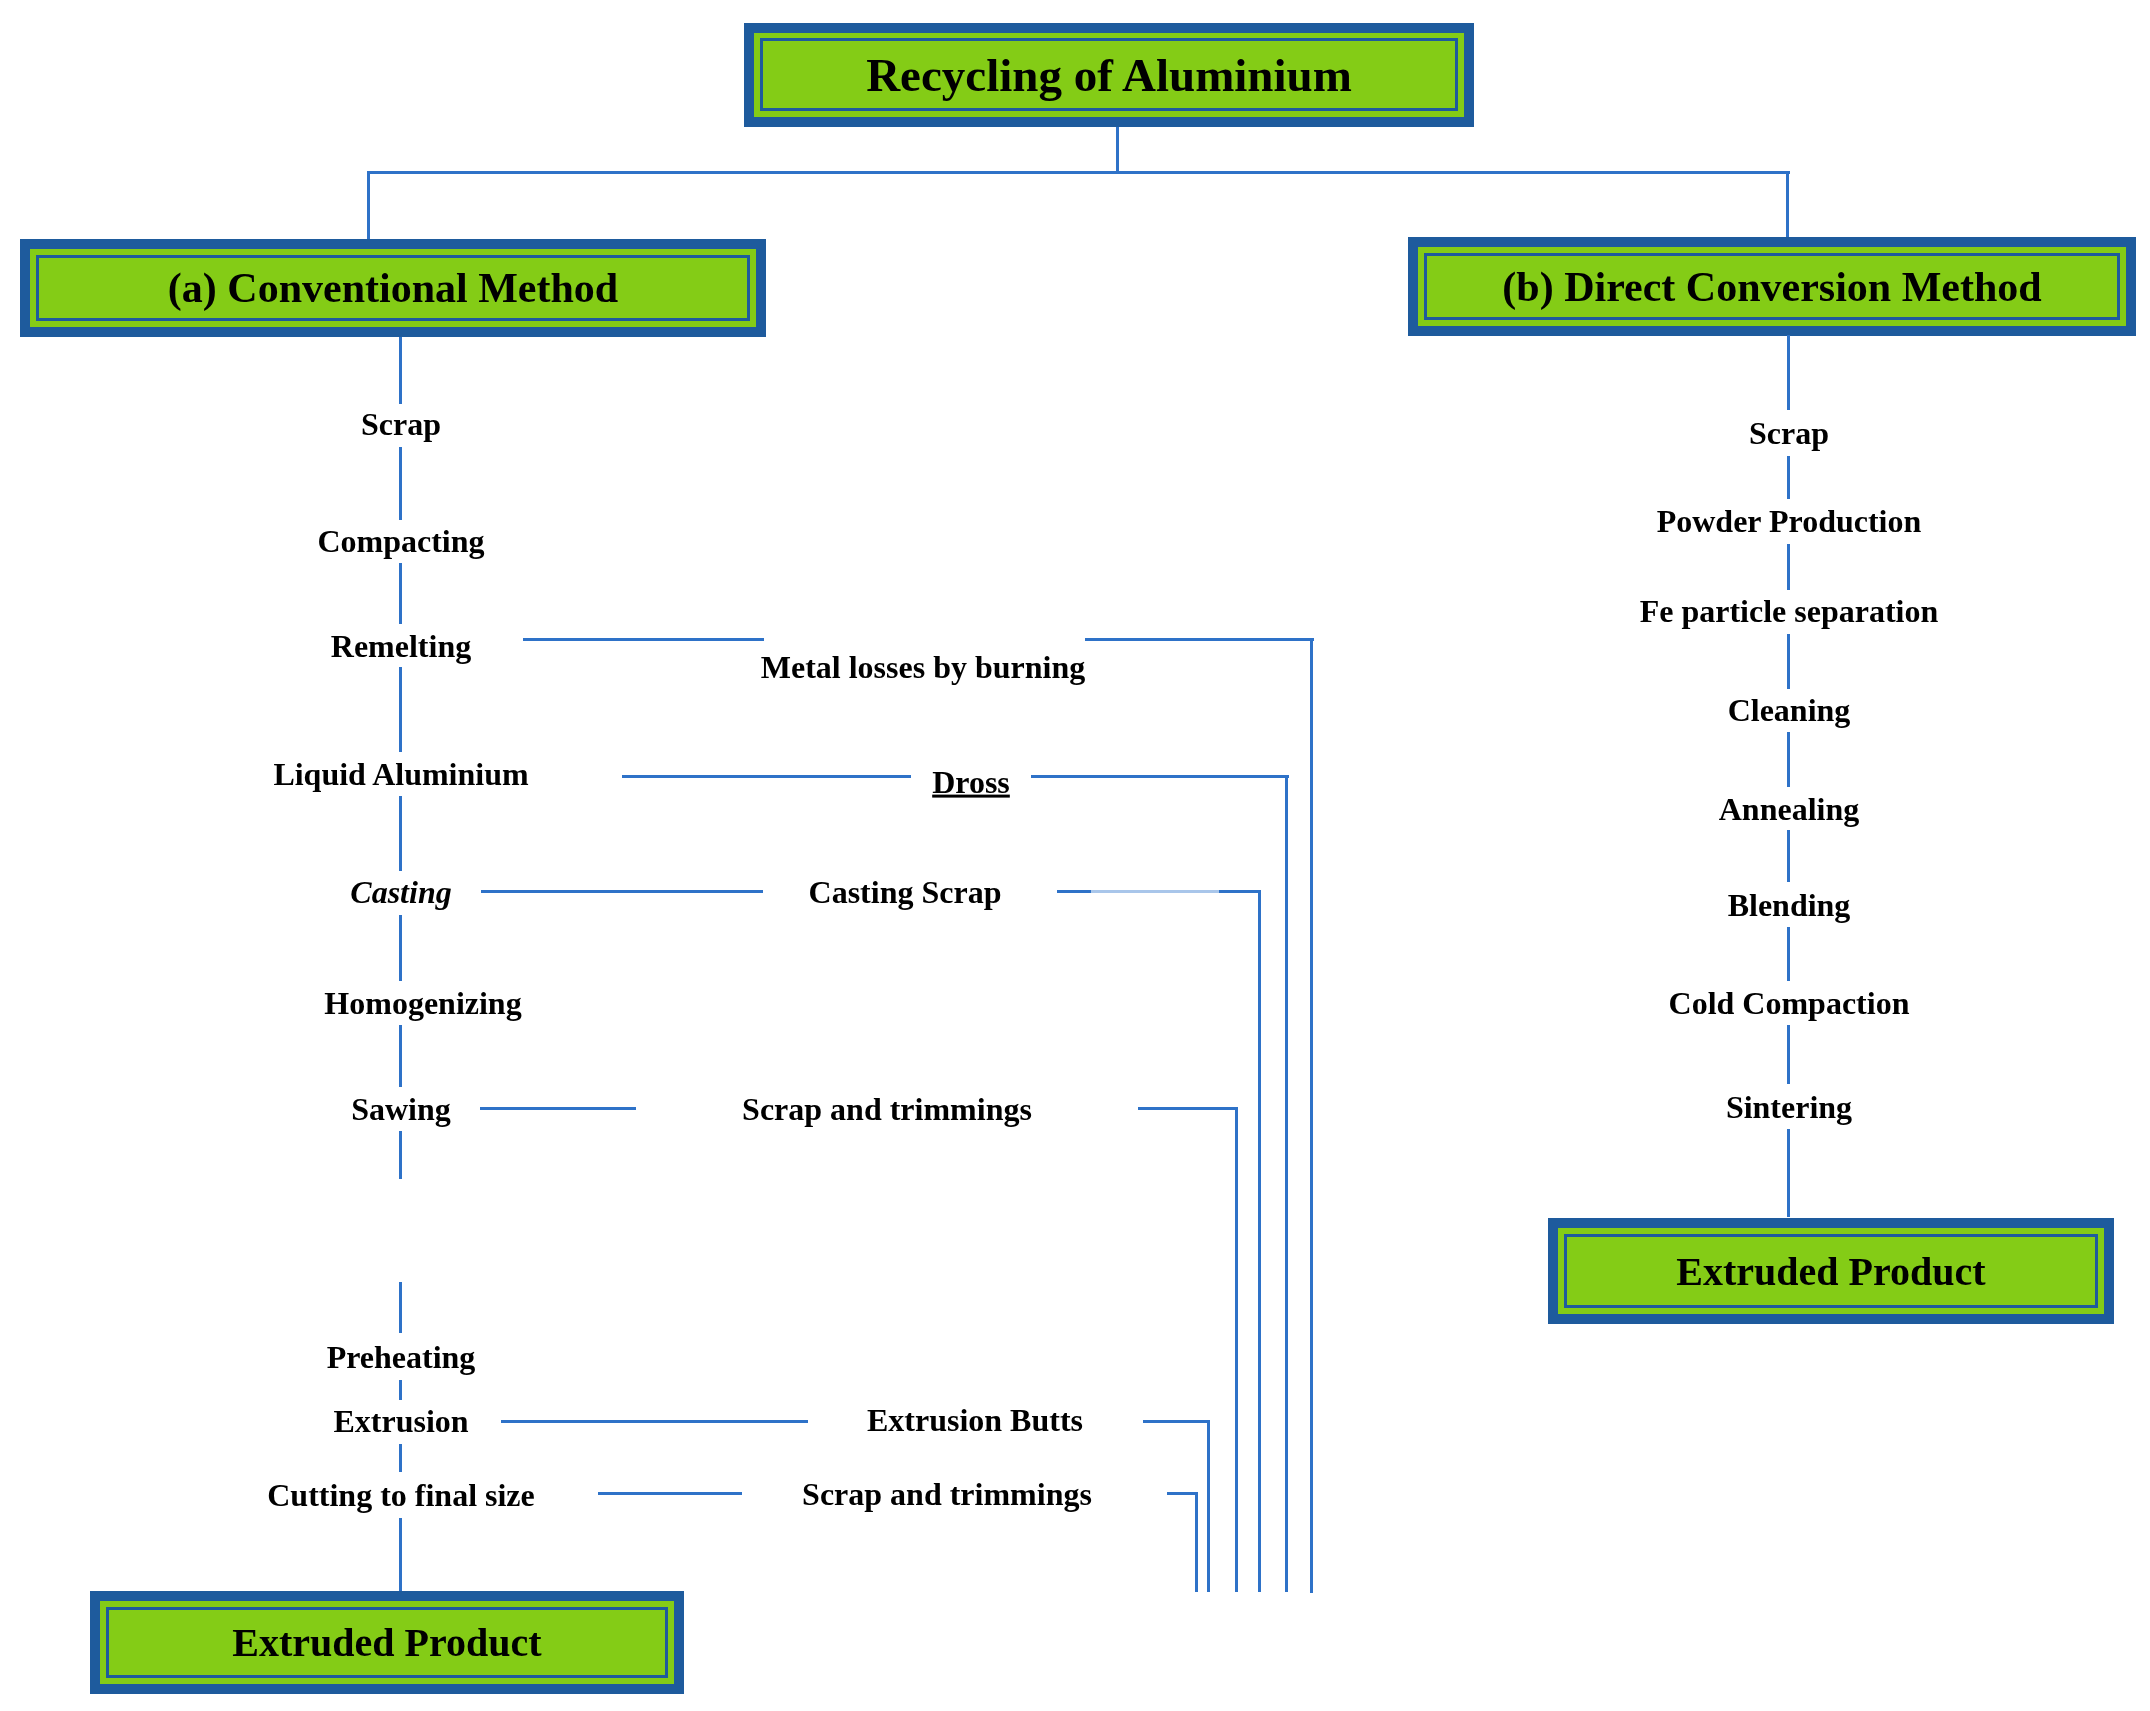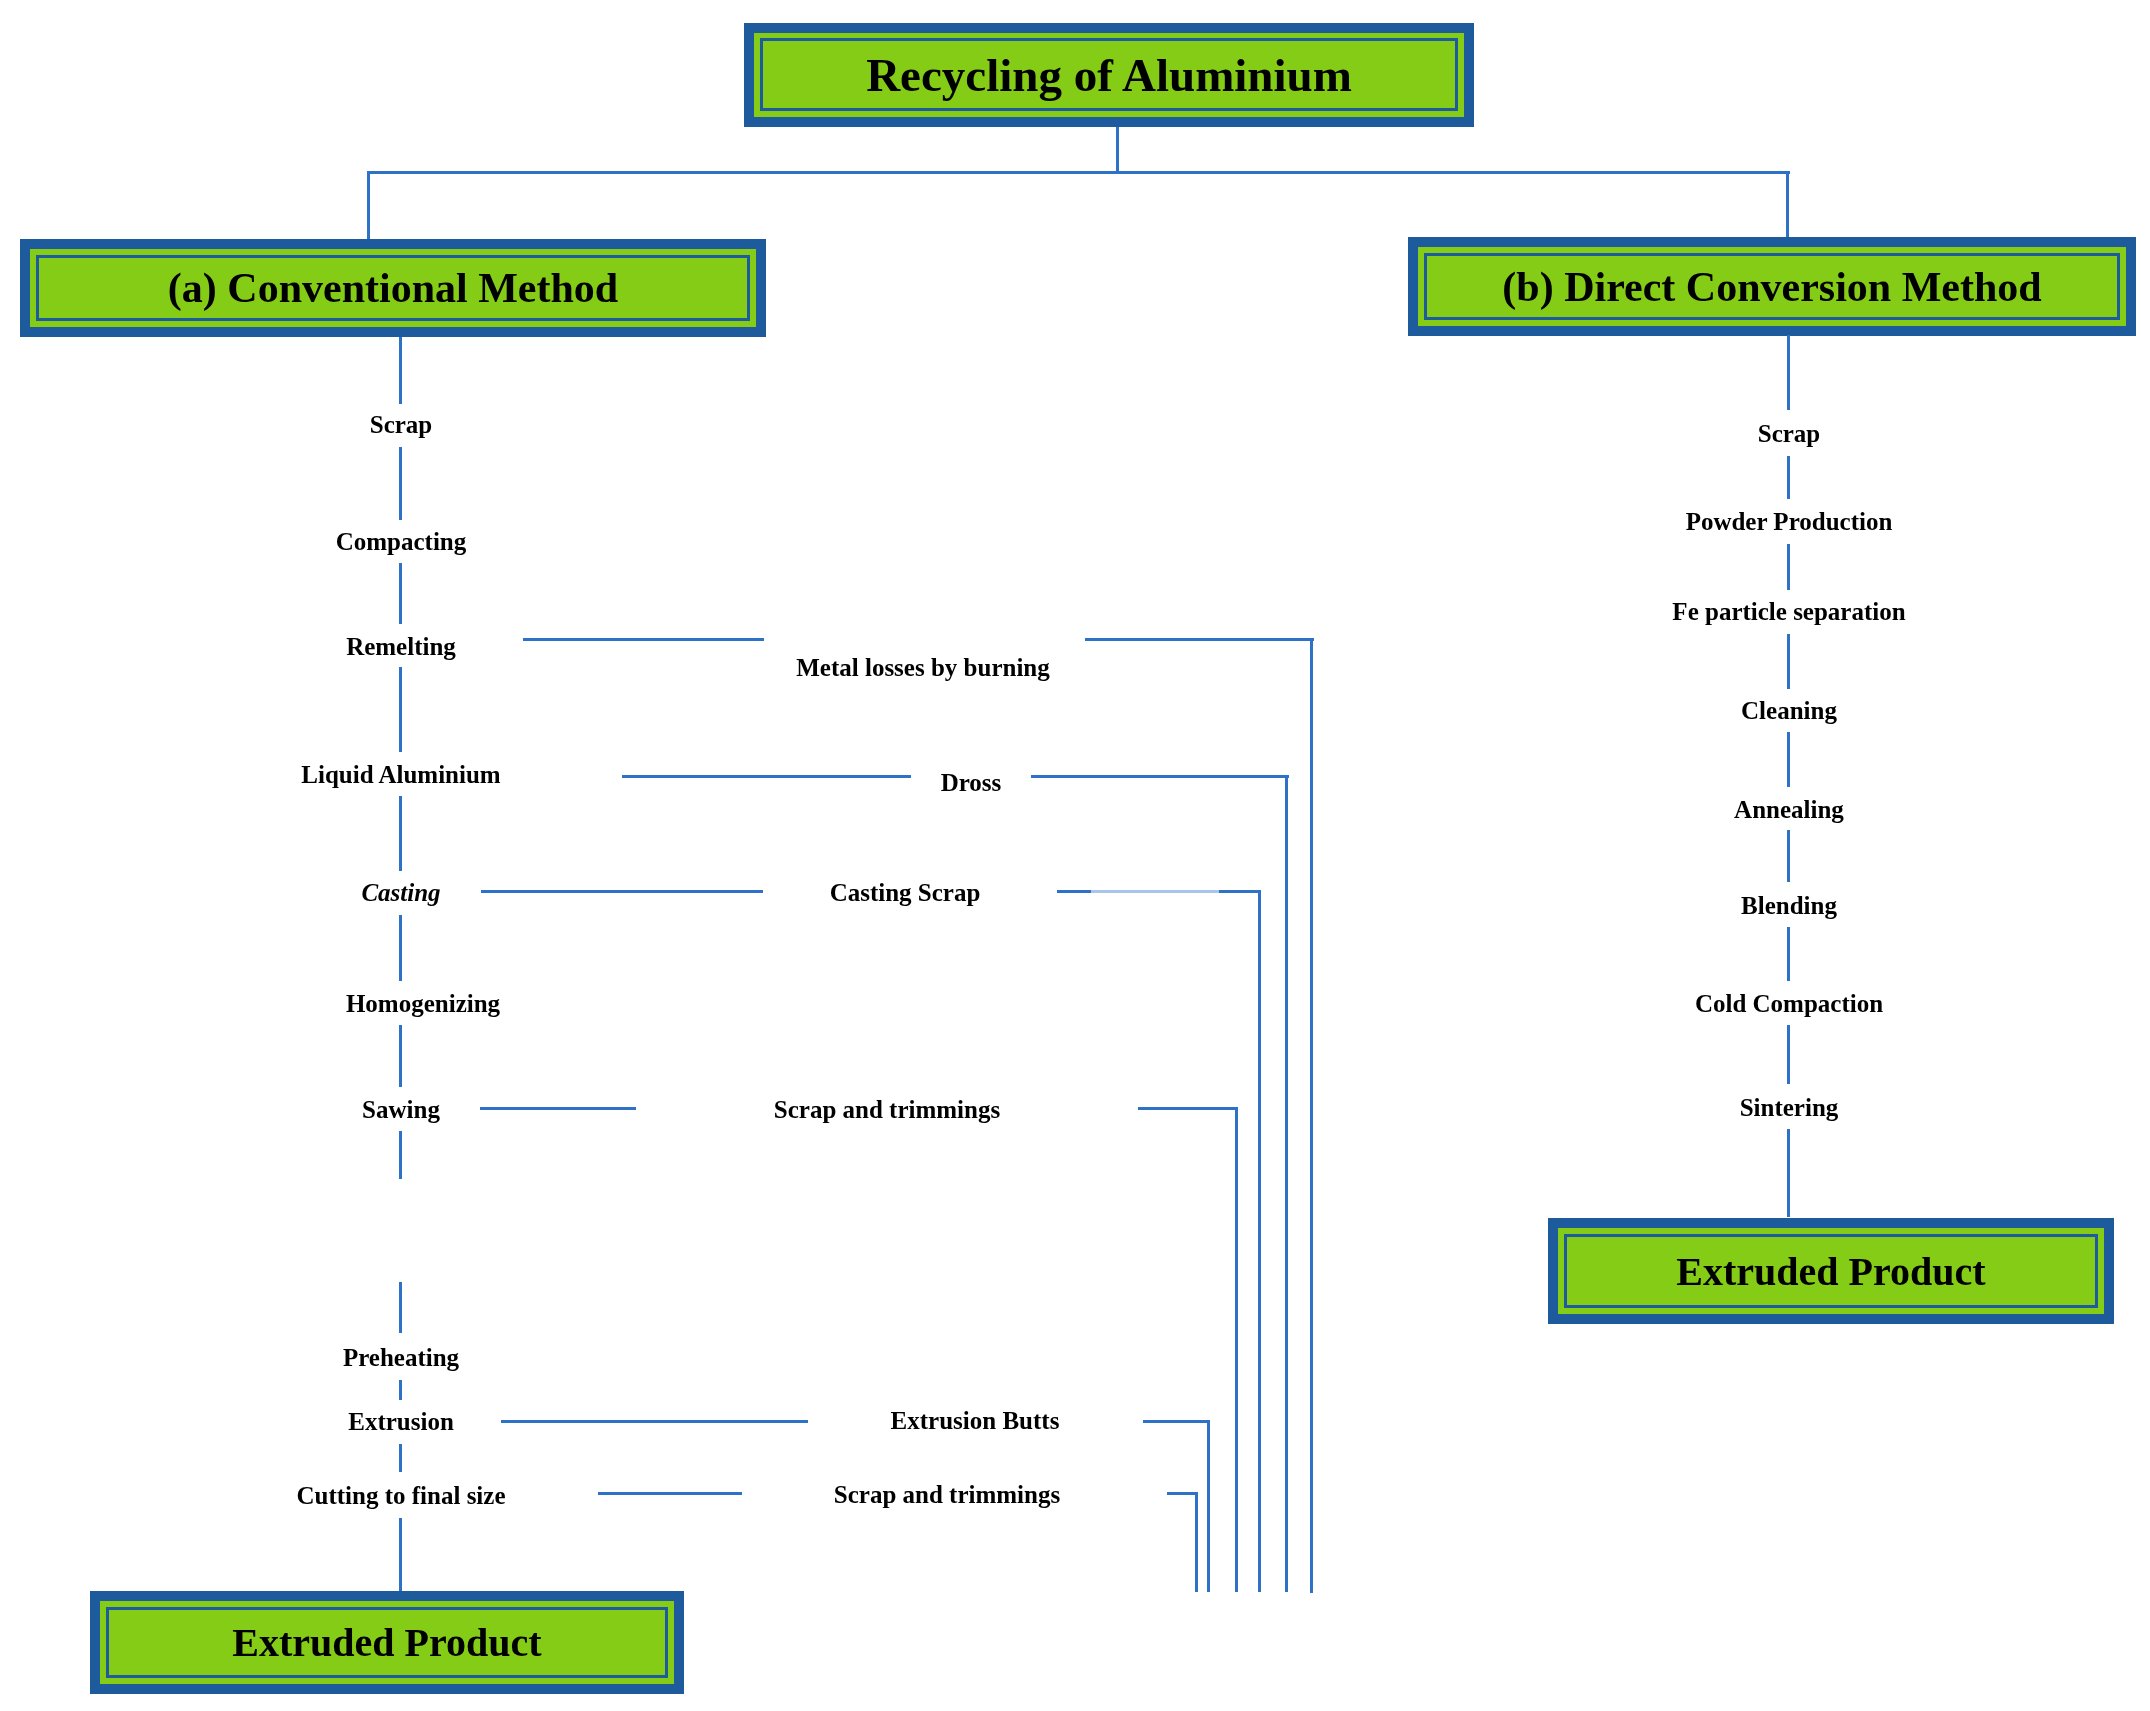--- a/index.html
+++ b/index.html
@@ -17,21 +17,21 @@
     color:var(--ink);
     overflow:hidden;
   }
   .box{position:absolute;border:10.4px solid var(--navy);background:#84cc16;box-sizing:border-box;}
   .box .inner{position:absolute;inset:5.6px;border:3.2px solid var(--navy);display:flex;align-items:center;justify-content:center;text-align:center;font-weight:bold;}
   .t-title{font-size:47px;}
   .t-method{font-size:42px;}
   .t-result{font-size:40px;}
   .lbl{
     position:absolute;transform:translate(-50%,-50%);
-    font-weight:bold;font-size:25px;line-height:1.4;
+    font-weight:bold;font-size:32px;line-height:1.4;
     text-align:center;white-space:nowrap;
   }
   .lbl.wrap{white-space:normal;}
   .h,.v{position:absolute;background:var(--line);}
   .h.light{background:var(--line-light);}
 </style>
 </head>
 <body>
 
 <div id="canvas">
@@ -115,21 +115,21 @@
   <div class="lbl" style="left:401px;top:646px;">Remelting</div>
   <div class="lbl" style="left:401px;top:774px;">Liquid Aluminium</div>
   <div class="lbl" style="left:401px;top:892px;font-style:italic;">Casting</div>
   <div class="lbl" style="left:401px;top:1003px;margin-left:22px;">Homogenizing</div>
   <div class="lbl" style="left:401px;top:1109px;">Sawing</div>
   <div class="lbl" style="left:401px;top:1357px;">Preheating</div>
   <div class="lbl" style="left:401px;top:1421px;">Extrusion</div>
   <div class="lbl" style="left:401px;top:1495px;">Cutting to final size</div>
 
   <div class="lbl wrap" style="left:923px;top:667px;width:345px;">Metal losses by burning</div>
-  <div class="lbl" style="left:971px;top:782px;">Dross</div>
+  <div class="lbl" style="left:971px;top:782px;text-decoration:underline;">Dross</div>
   <div class="lbl" style="left:905px;top:892px;">Casting Scrap</div>
   <div class="lbl" style="left:887px;top:1109px;">Scrap and trimmings</div>
   <div class="lbl" style="left:975px;top:1420px;">Extrusion Butts</div>
   <div class="lbl" style="left:947px;top:1494px;">Scrap and trimmings</div>
 
   <div class="lbl" style="left:1789px;top:433px;">Scrap</div>
   <div class="lbl" style="left:1789px;top:521px;">Powder Production</div>
   <div class="lbl" style="left:1789px;top:611px;">Fe particle separation</div>
   <div class="lbl" style="left:1789px;top:710px;">Cleaning</div>
   <div class="lbl" style="left:1789px;top:809px;">Annealing</div>

